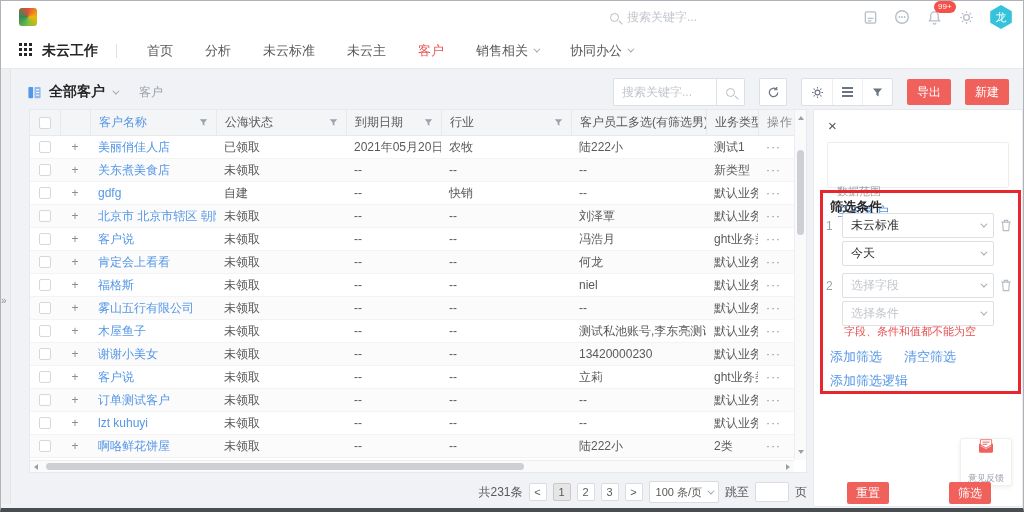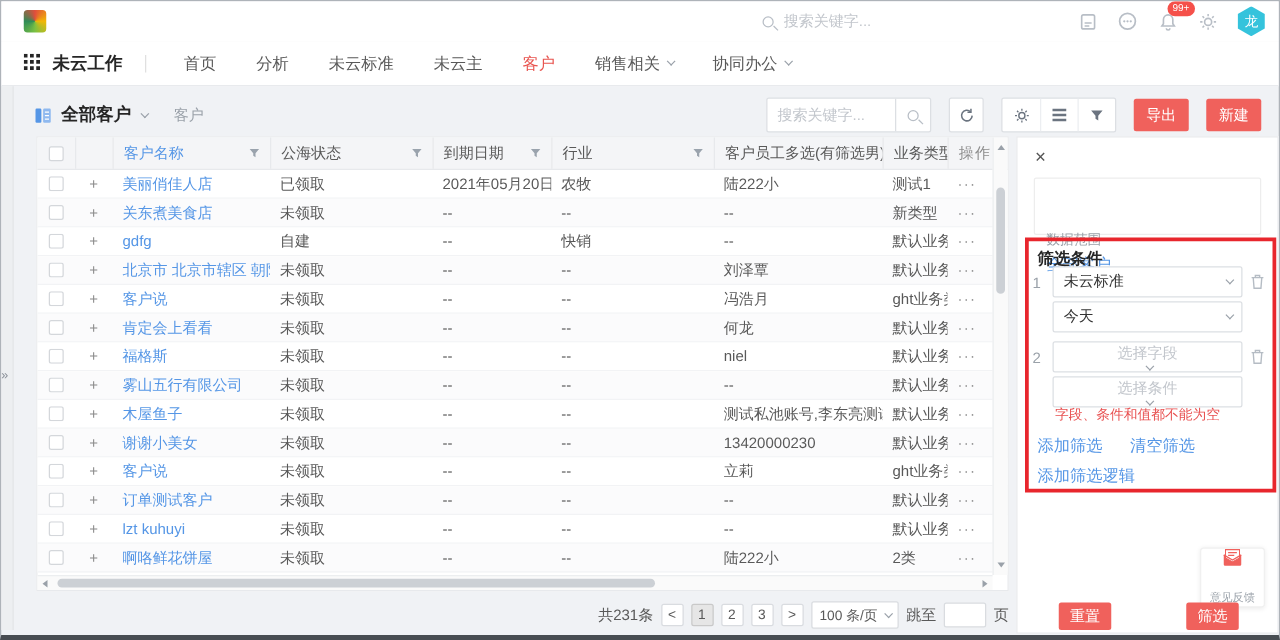--- a/index.html
+++ b/index.html
@@ -97,21 +97,21 @@
   .panel-x { position:absolute; left:14px; top:8px; font-size:15px; color:#555; cursor:pointer; line-height:1; }
   .scope-card { position:absolute; left:13px; top:32px; width:182px; height:46px; border:1px solid #ededed; border-radius:2px; padding:6px 9px; }
   .scope-label { color:#9aa1a9; font-size:11px;margin-top:35px; }
   .scope-value { color:#5596e6; font-size:13px; margin-top:4px; }
   .redbox { position:absolute; left:6px; top:80px; width:201px; height:204px; border:3px solid #e8262d; }
   .fsection-title { position:absolute; left:16px; top:88px; font-weight:bold; color:#262626; font-size:13px; }
   .frow { position:absolute; left:12px; display:flex; align-items:center; gap:6px; width:190px; }
   .fnum { width:10px; color:#9aa1a9; }
   .fselect { flex:none; width:152px; height:25px; border:1px solid #dcdfe3; border-radius:2px; background:#fff;
              display:flex; align-items:center; justify-content:space-between; padding:0 8px; color:#333; }
-  .fselect.placeholder { color:#c2c6cc;flex-direction:column; }
+  .fselect.placeholder { color:#c2c6cc; }
   .ferror { position:absolute; left:30px; top:214px; color:#e85050; font-size:11px; }
   .flink { color:#5596e6; font-size:13px; cursor:pointer; }
   .flinks1 { position:absolute; left:16px; top:238px; display:flex; gap:22px; }
   .flinks2 { position:absolute; left:16px; top:262px; }
   .feedback { position:absolute; right:10px; top:328px; width:52px; height:48px; background:#fff; border:1px solid #f0f0f0;
               border-radius:3px; box-shadow:0 1px 4px rgba(0,0,0,.08); display:flex; flex-direction:column; align-items:center; justify-content:center; gap:19px; }
   .feedback .lbl { font-size:9px; color:#9aa1a9; }
   .panel-btn { position:absolute; top:372px; width:42px; height:22px; background:#f0615c; color:#fff; font-size:12px; border:none; border-radius:2px; cursor:pointer; }
   .panel-btn.reset { left:33px; }
   .panel-btn.apply { left:135px; }

